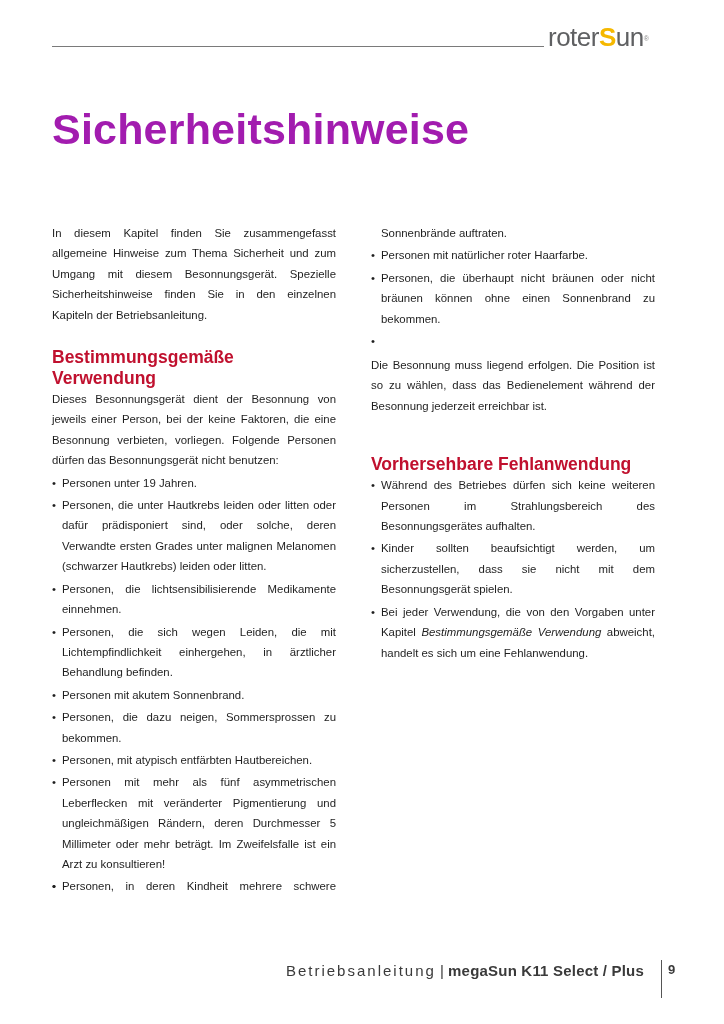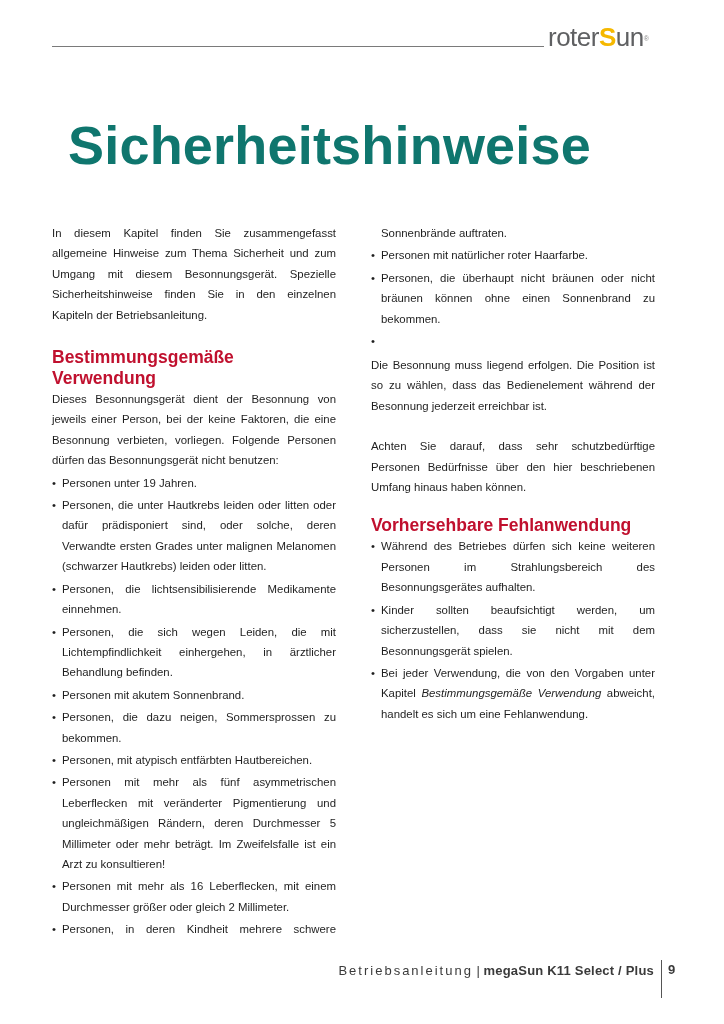--- a/index.html
+++ b/index.html
@@ -10,41 +10,41 @@
   .header-rule {
     position: absolute; left: 52px; top: 46px; width: 492px; height: 1px; background: #7a7a7a;
   }
   .logo {
     position: absolute; left: 548px; top: 20px; font-size: 26px; font-weight: normal;
     color: #5f6062; letter-spacing: -0.5px; line-height: 34px;
   }
   .logo .s { color: #f5b800; font-weight: bold; }
   .logo .reg { font-size: 7px; vertical-align: top; position: relative; top: 2px; color: #888; }
   .page-title {
-    position: absolute; left: 52px; top: 104px; font-size: 54px; font-weight: bold;
-    color: #0f766e; margin: 16px; line-height: 50px; letter-spacing: 0.2px;
+    position: absolute; left: 52px; top: 104px; font-size: 43px; font-weight: bold;
+    color: #a21caf; margin: 0; line-height: 50px; letter-spacing: 0.2px;
   }
   .col {
     position: absolute; top: 207px; width: 284px; font-size: 11.4px; line-height: 20.4px; margin-top: 16px;
   }
   .col-left { left: 52px; }
   .col-right { left: 371px; }
   p { margin: 0; text-align: justify; }
   .gap { height: 20px; }
   h2 {
     margin: 0; color: #c0102e; font-size: 17.5px; font-weight: bold; line-height: 21px;
   }
   ul { list-style: none; margin: 0; padding: 0; }
   li {
     position: relative; padding-left: 10px; margin-top: 2px; text-align: justify;
   }
   li .bullet { position: absolute; left: 0; top: 0; }
   .cont { padding-left: 10px; }
   .footer-text {
-    position: absolute; right: 70px; top: 964px; font-size: 13px; color: #3a3a3a; line-height: 14px;
+    position: absolute; right: 80px; top: 964px; font-size: 15px; color: #3a3a3a; line-height: 14px;
   }
   .footer-text .label { letter-spacing: 2px; }
   .footer-text .product { font-weight: bold; letter-spacing: 0.2px; }
   .footer-rule { position: absolute; left: 661px; top: 960px; width: 1px; height: 38px; background: #555; }
   .page-num {
     position: absolute; left: 668px; top: 962px; font-size: 13px; font-weight: bold; color: #3a3a3a;
   }
 </style>
 </head>
 <body>
@@ -61,36 +61,35 @@
   <p>Dieses Besonnungsgerät dient der Besonnung von jeweils einer Person, bei der keine Faktoren, die eine Besonnung verbieten, vorliegen. Folgende Personen dürfen das Besonnungsgerät nicht benutzen:</p>
   <ul>
     <li><span class="bullet">•</span><span>Personen unter 19 Jahren.</span></li>
     <li><span class="bullet">•</span><span>Personen, die unter Hautkrebs leiden oder litten oder dafür prädisponiert sind, oder solche, deren Verwandte ersten Grades unter malignen Melanomen (schwarzer Hautkrebs) leiden oder litten.</span></li>
     <li><span class="bullet">•</span><span>Personen, die lichtsensibilisierende Medikamente einnehmen.</span></li>
     <li><span class="bullet">•</span><span>Personen, die sich wegen Leiden, die mit Lichtempfindlichkeit einhergehen, in ärztlicher Behandlung befinden.</span></li>
     <li><span class="bullet">•</span><span>Personen mit akutem Sonnenbrand.</span></li>
     <li><span class="bullet">•</span><span>Personen, die dazu neigen, Sommersprossen zu bekommen.</span></li>
     <li><span class="bullet">•</span><span>Personen, mit atypisch entfärbten Hautbereichen.</span></li>
     <li><span class="bullet">•</span><span>Personen mit mehr als fünf asymmetrischen Leberflecken mit veränderter Pigmentierung und ungleichmäßigen Rändern, deren Durchmesser 5 Millimeter oder mehr beträgt. Im Zweifelsfalle ist ein Arzt zu konsultieren!</span></li>
-    <li><span class="bullet">•</span><span>Personen mit mehr als 16 Leberflecken, mit einem Durchmesser größer oder gleich 2 Millimeter.</span></li>
+    <li><span class="bullet">•</span></li>
     <li style="text-align-last:justify"><span class="bullet">•</span><span>Personen, in deren Kindheit mehrere schwere</span></li>
   </ul>
 </div>
 
 <div class="col col-right">
   <div class="cont">Sonnenbrände auftraten.</div>
   <ul>
     <li><span class="bullet">•</span><span>Personen mit natürlicher roter Haarfarbe.</span></li>
     <li><span class="bullet">•</span><span>Personen, die überhaupt nicht bräunen oder nicht bräunen können ohne einen Sonnenbrand zu bekommen.</span></li>
     <li><span class="bullet">•</span></li>
   </ul>
   <div class="gap" style="height:24px"></div>
   <p>Die Besonnung muss liegend erfolgen. Die Position ist so zu wählen, dass das Bedienelement während der Besonnung jederzeit erreichbar ist.</p>
   <div class="gap"></div>
-  <p>Achten Sie darauf, dass sehr schutzbedürftige Personen Bedürfnisse über den hier beschriebenen Umfang hinaus haben können.</p>
   <div class="gap" style="height:18px"></div>
   <h2>Vorhersehbare Fehlanwendung</h2>
   <ul>
     <li style="margin-top:0"><span class="bullet">•</span><span>Während des Betriebes dürfen sich keine weiteren Personen im Strahlungsbereich des Besonnungsgerätes aufhalten.</span></li>
     <li><span class="bullet">•</span><span>Kinder sollten beaufsichtigt werden, um sicherzustellen, dass sie nicht mit dem Besonnungsgerät spielen.</span></li>
     <li><span class="bullet">•</span><span>Bei jeder Verwendung, die von den Vorgaben unter Kapitel </span><em>Bestimmungsgemäße Verwendung</em><span> abweicht, handelt es sich um eine Fehlanwendung.</span></li>
   </ul>
 </div>
 
 <div class="footer-text"><span class="label">Betriebsanleitung</span><span> | </span><span class="product">megaSun K11 Select / Plus</span></div>

